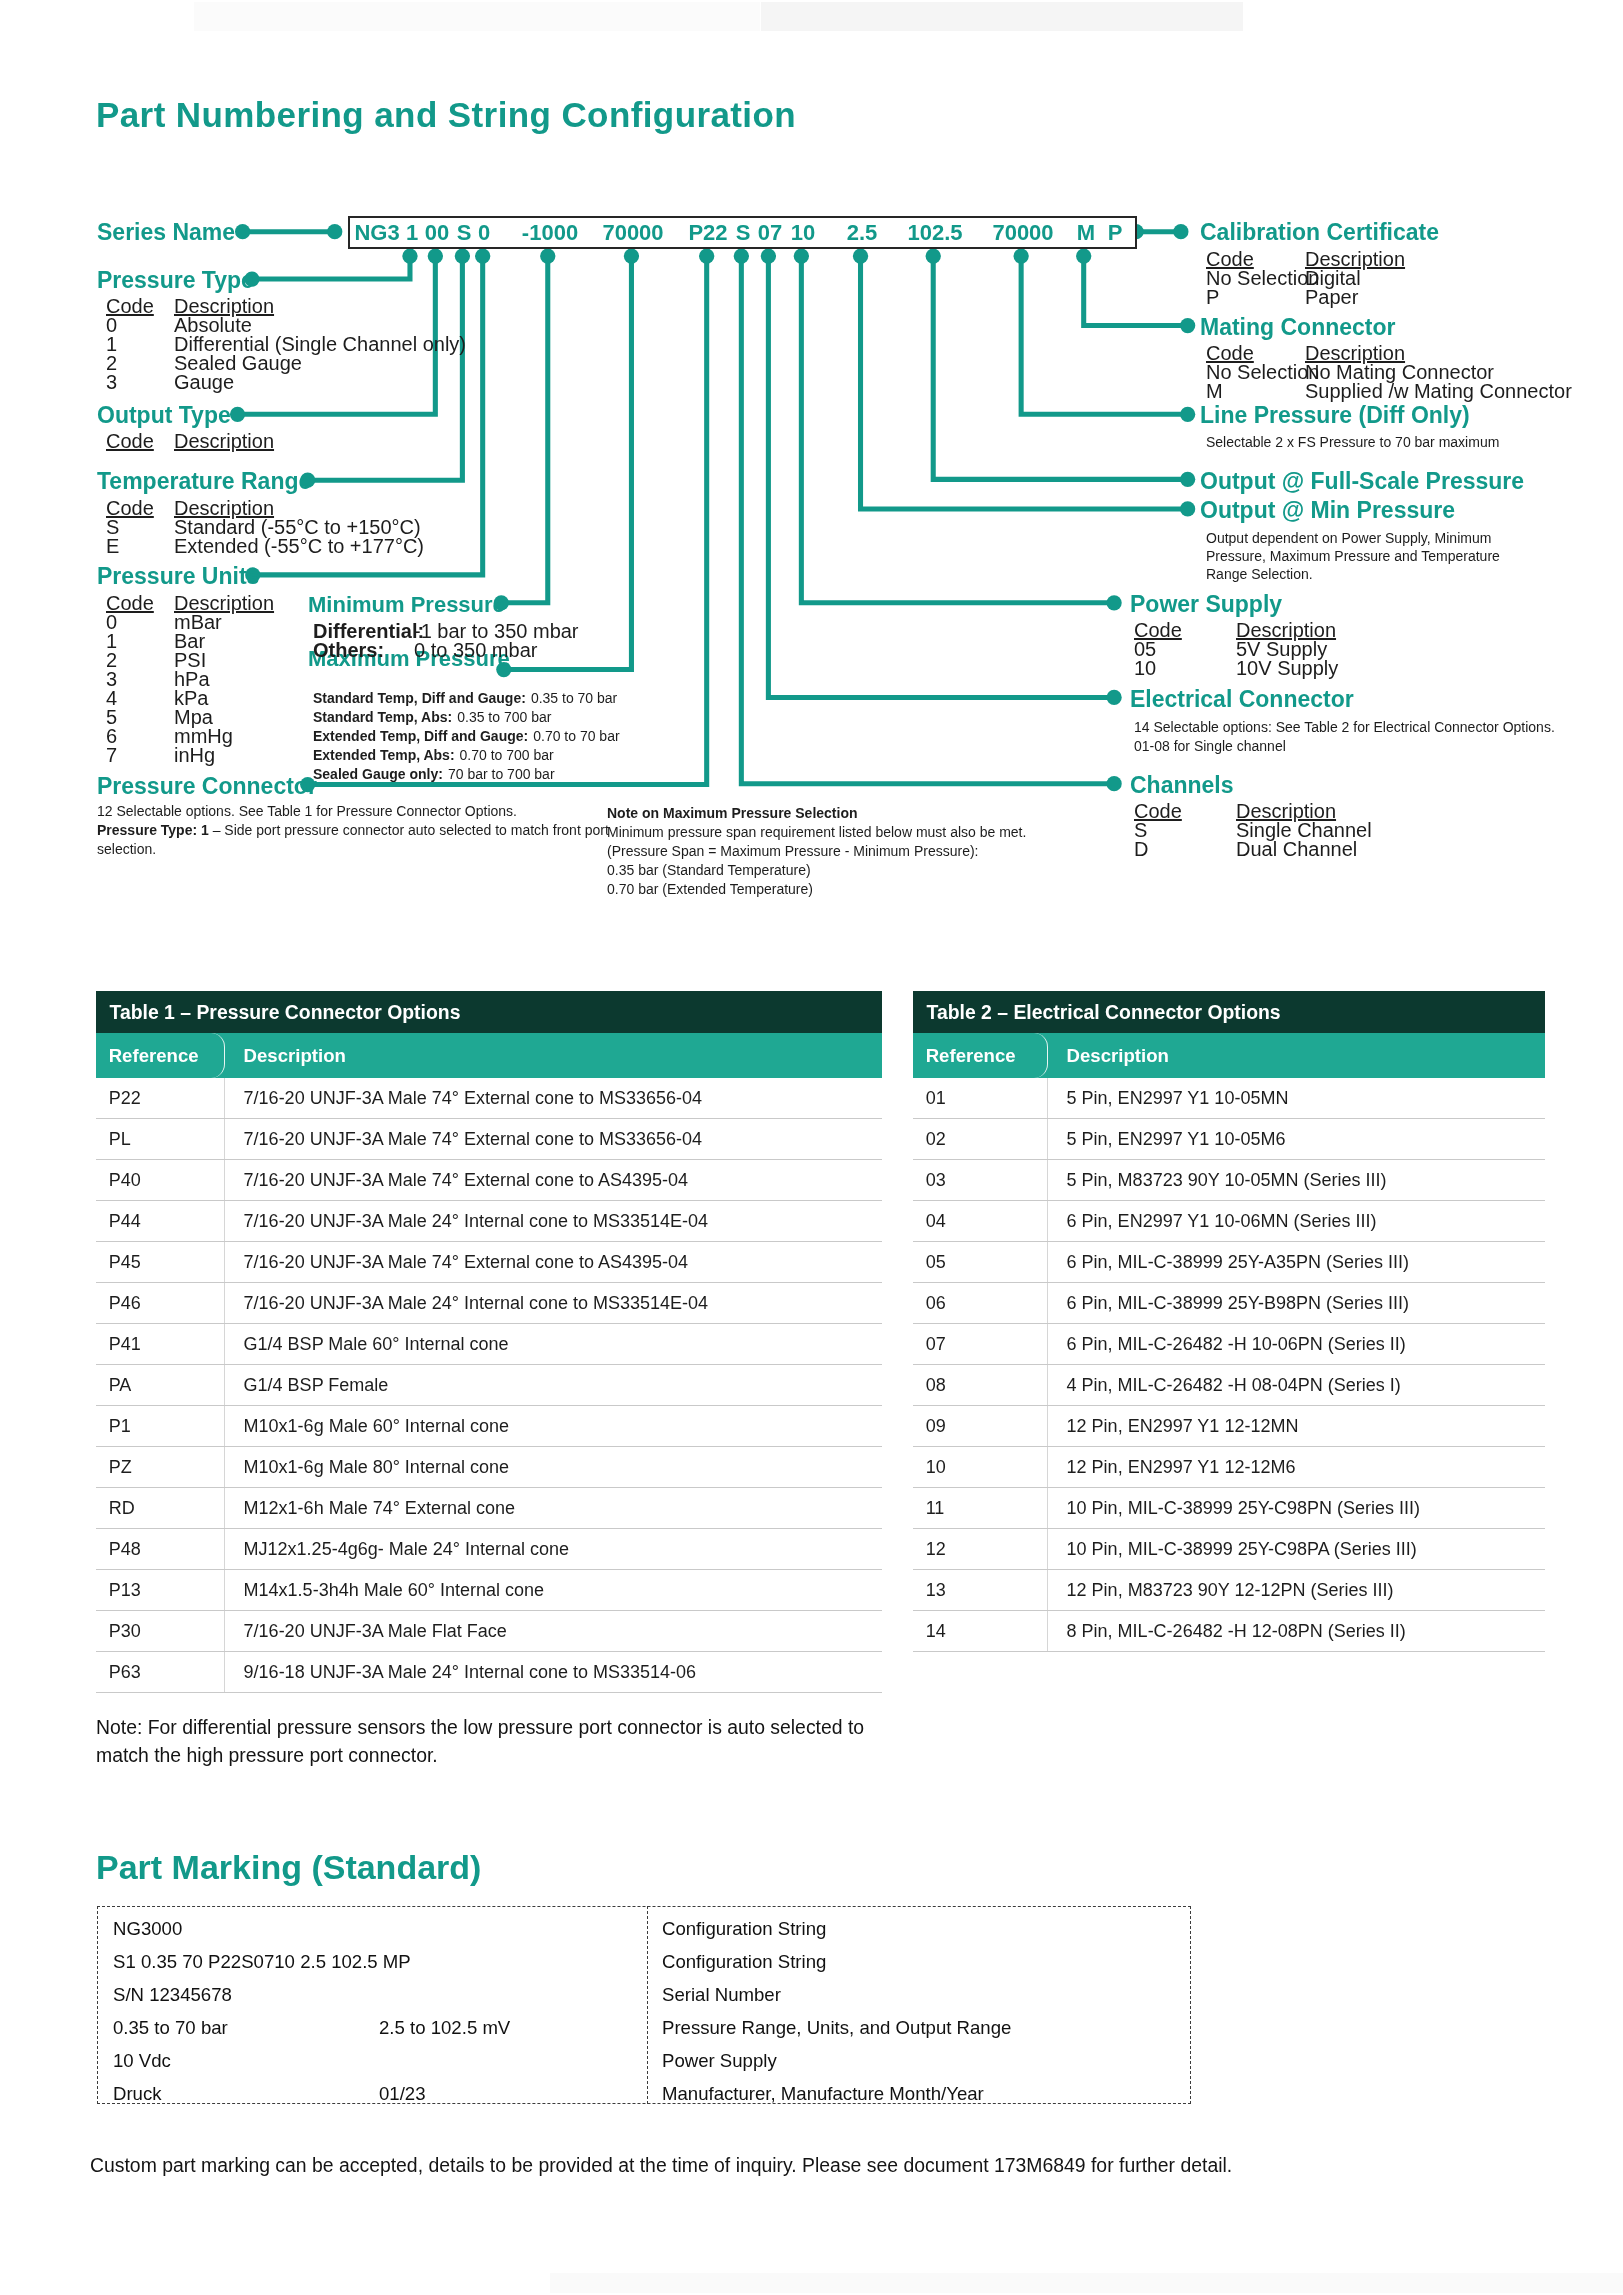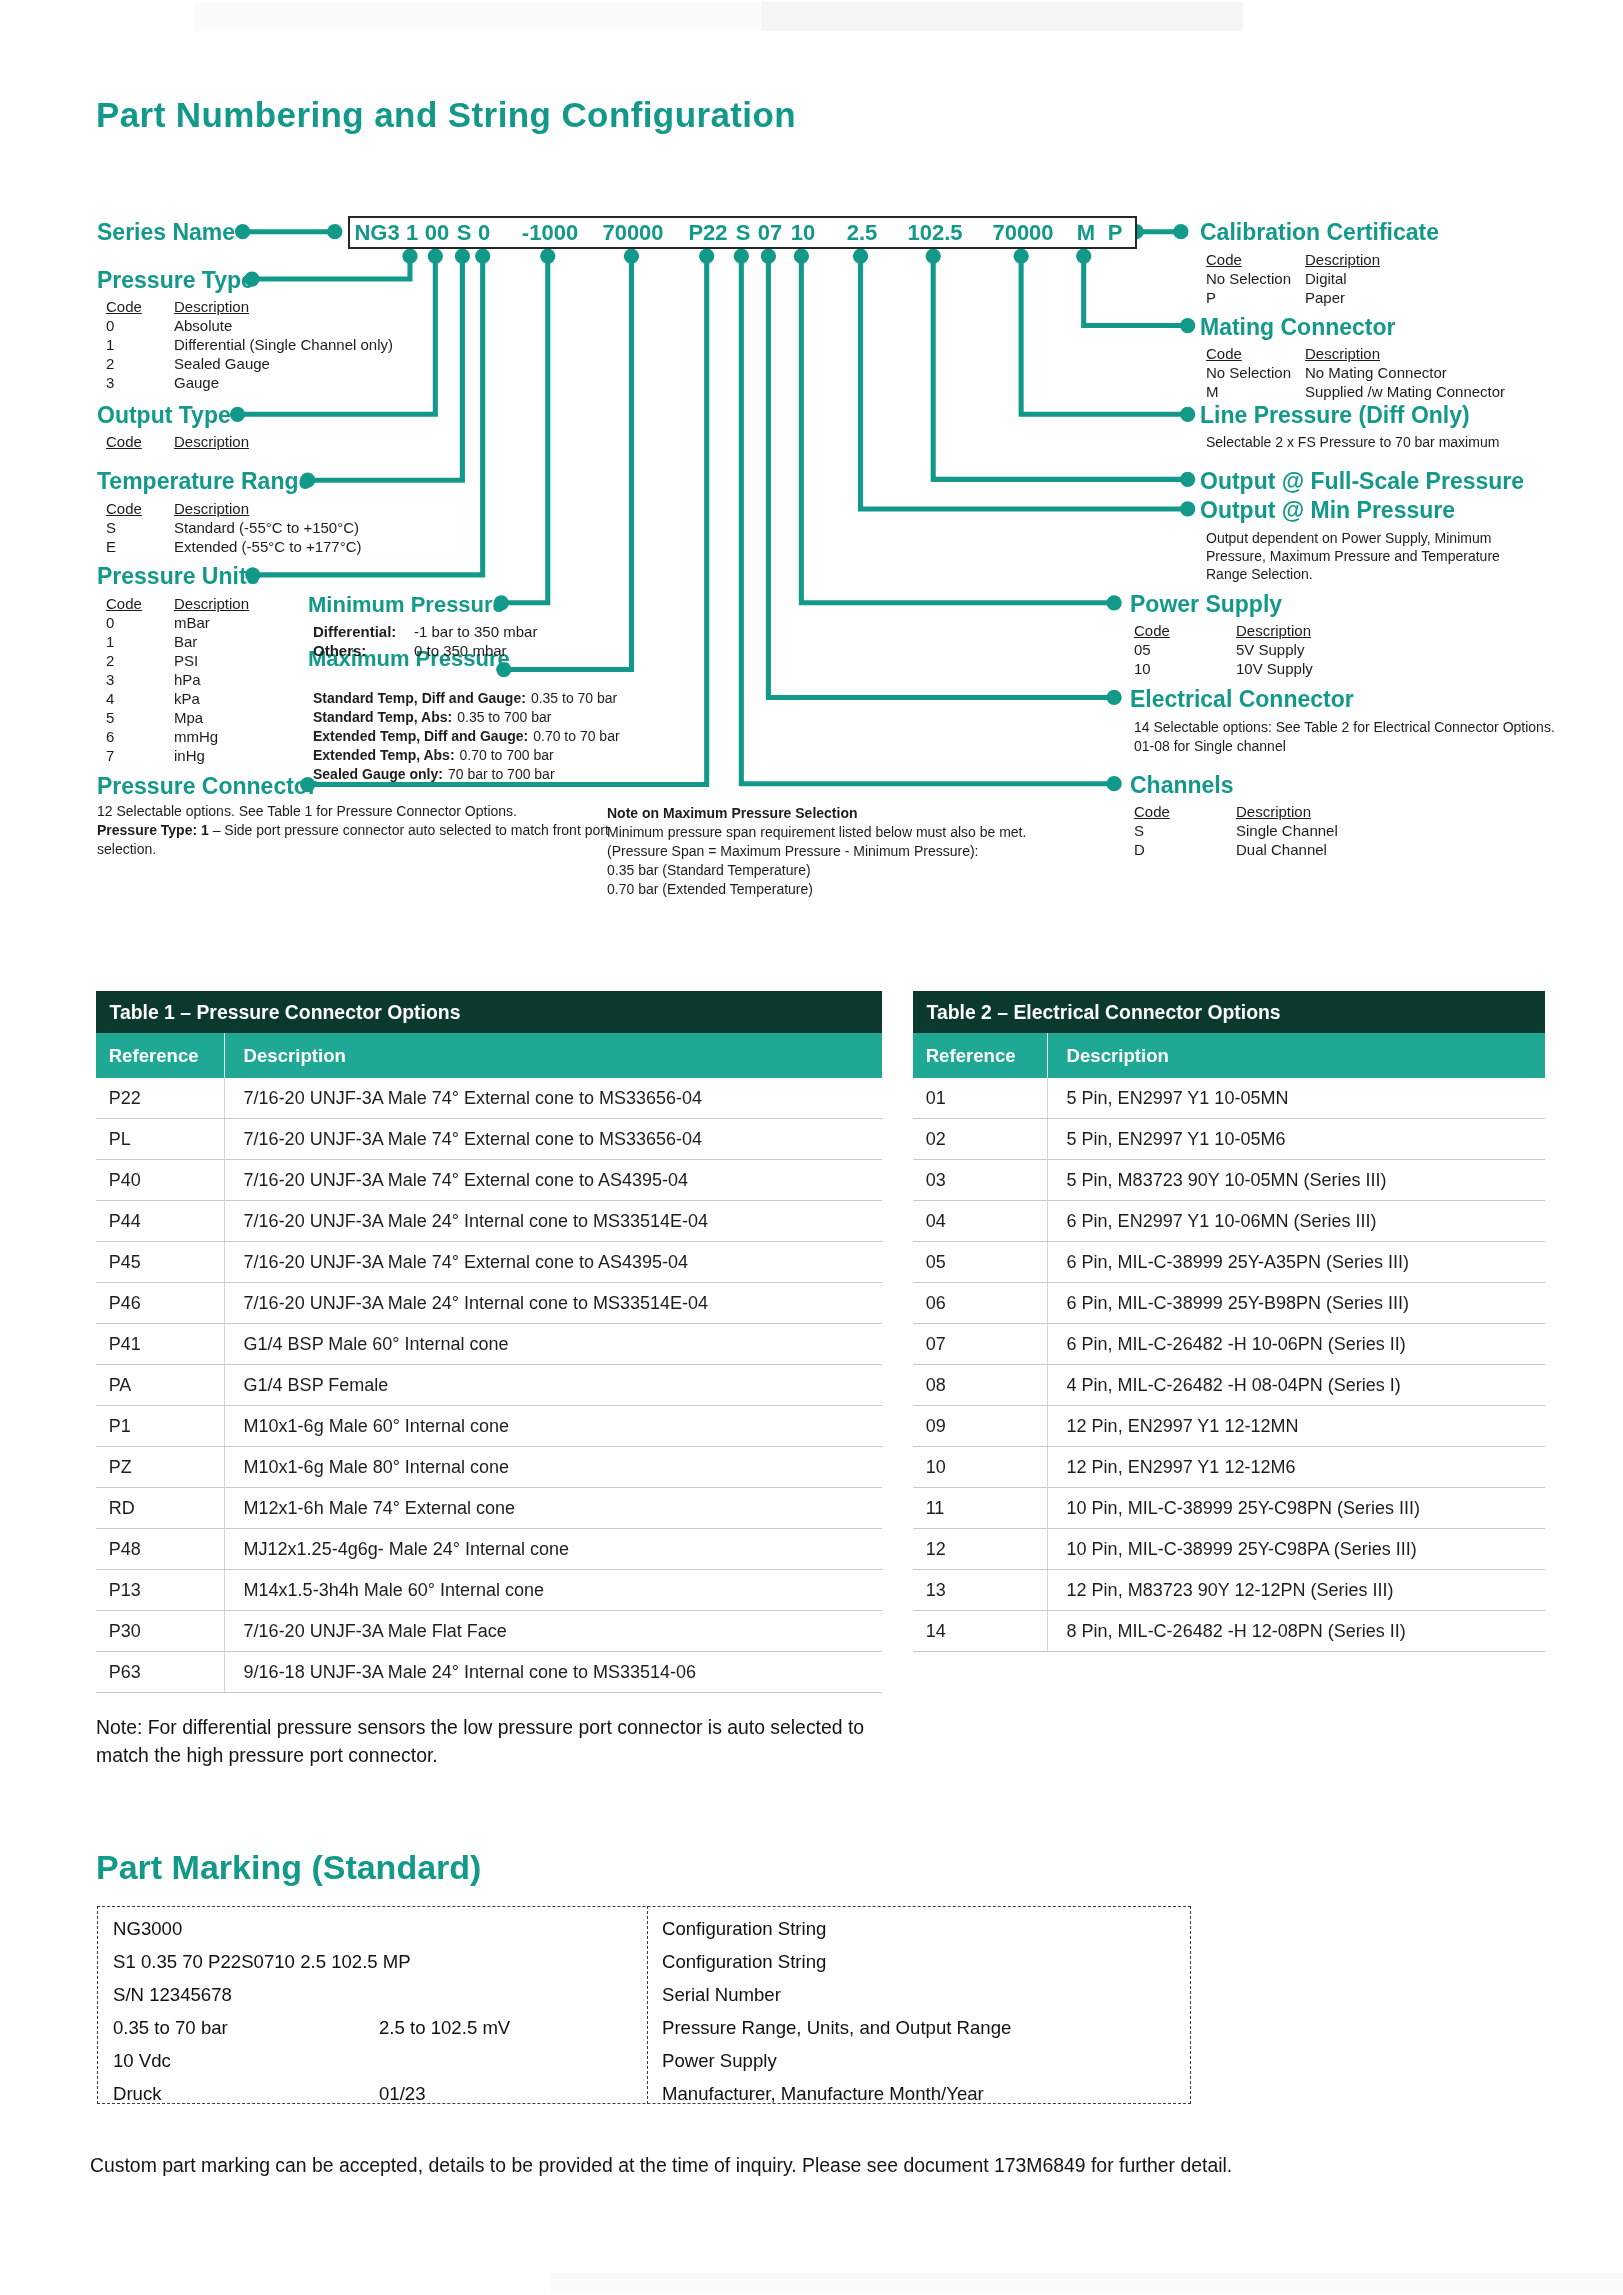--- a/index.html
+++ b/index.html
@@ -12,35 +12,35 @@
   .page-title{font-size:35px;font-weight:bold;color:var(--accent);letter-spacing:0.4px;}
   .h-teal{font-size:23px;font-weight:bold;color:var(--accent);white-space:nowrap;}
   .h-teal-sm{font-size:22px;font-weight:bold;color:var(--accent);white-space:nowrap;}
   svg.connectors{position:absolute;left:0;top:0;}
   svg.connectors polyline{fill:none;stroke:var(--accent);stroke-width:6;}
   svg.connectors line{stroke:var(--accent);stroke-width:6;}
   svg.connectors circle{fill:var(--accent);}
   .pn-box{border:2.5px solid #262626;background:#fff;}
   .pn-seg{position:absolute;top:0;height:29px;line-height:29px;transform:translateX(-50%);
           font-size:22px;font-weight:bold;color:var(--accent);white-space:nowrap;}
-  .kv{font-size:15px;line-height:19px;color:var(--ink);white-space:nowrap;}
+  .kv{font-size:20px;line-height:19px;color:var(--ink);white-space:nowrap;}
   .kv-h span{text-decoration:underline;}
   .kv-c{display:inline-block;}
   .kvw80 .kv-c{width:68px;}
   .kvw117 .kv-c{width:99px;}
   .kvw121 .kv-c{width:102px;}
   .kvw119 .kv-c{width:101px;font-weight:bold;}
   .smalltext{font-size:14px;line-height:19px;color:var(--ink);}
   .b{font-weight:bold;}
   .ml6{margin-left:5px;}
   .opt-table{background:#fff;}
   .tbl-title{height:42px;line-height:42px;background:var(--tbl-dark);color:#fff;
              font-size:19.4px;font-weight:bold;padding-left:13.5px;}
   .tbl-sub{height:45px;background:var(--tbl-sub);color:#fff;font-size:18.6px;font-weight:bold;display:flex;}
-  .tbl-sub .refc{border-right:1.7px solid #e8f6f3;display:flex;align-items:center;padding-left:12.7px;box-sizing:border-box;}
+  .tbl-sub .refc{border-right:1.7px solid #e8f6f3;display:flex;align-items:center;padding-left:12.7px;box-sizing:border-box;border-radius:14px;}
   .tbl-sub .descc{display:flex;align-items:center;padding-left:18.6px;}
   .tbl-row{height:40px;display:flex;border-bottom:0.8px solid #c9c9c9;font-size:18px;}
   .tbl-row .refc{border-right:0.8px solid #d6d6d6;display:flex;align-items:center;padding-left:12.7px;box-sizing:border-box;}
   .tbl-row .descc{display:flex;align-items:center;padding-left:18.6px;white-space:nowrap;}
   .t1 .refc{width:129px;min-width:129px;}
   .t2 .refc{width:135px;min-width:135px;}
   .note-block{font-size:19.4px;line-height:28px;color:#141414;}
   .pm-title{font-size:34px;font-weight:bold;color:var(--accent);white-space:nowrap;}
   .pm-box{border:1.7px dashed #3c3c3c;box-sizing:border-box;}
   .pm-divider{border-left:1.7px dashed #3c3c3c;}

